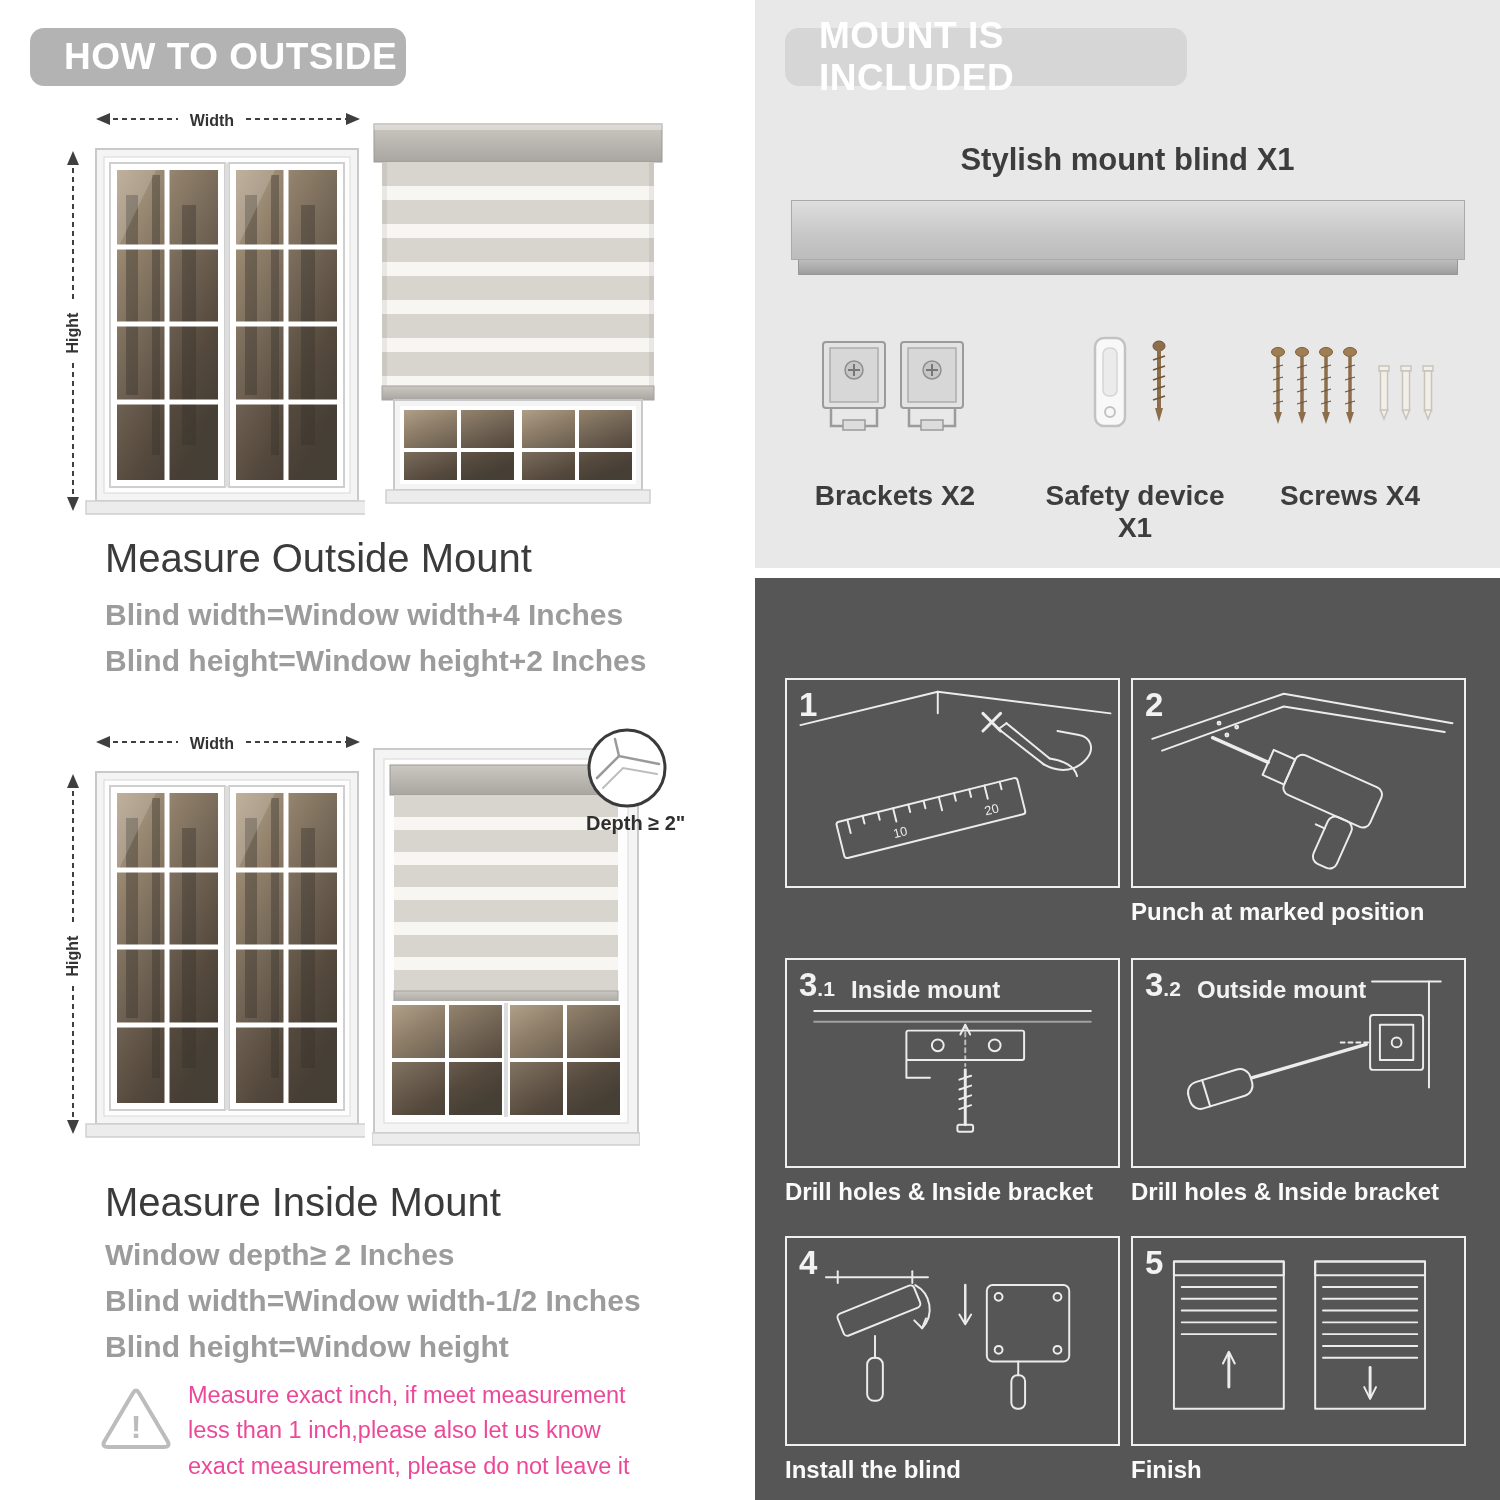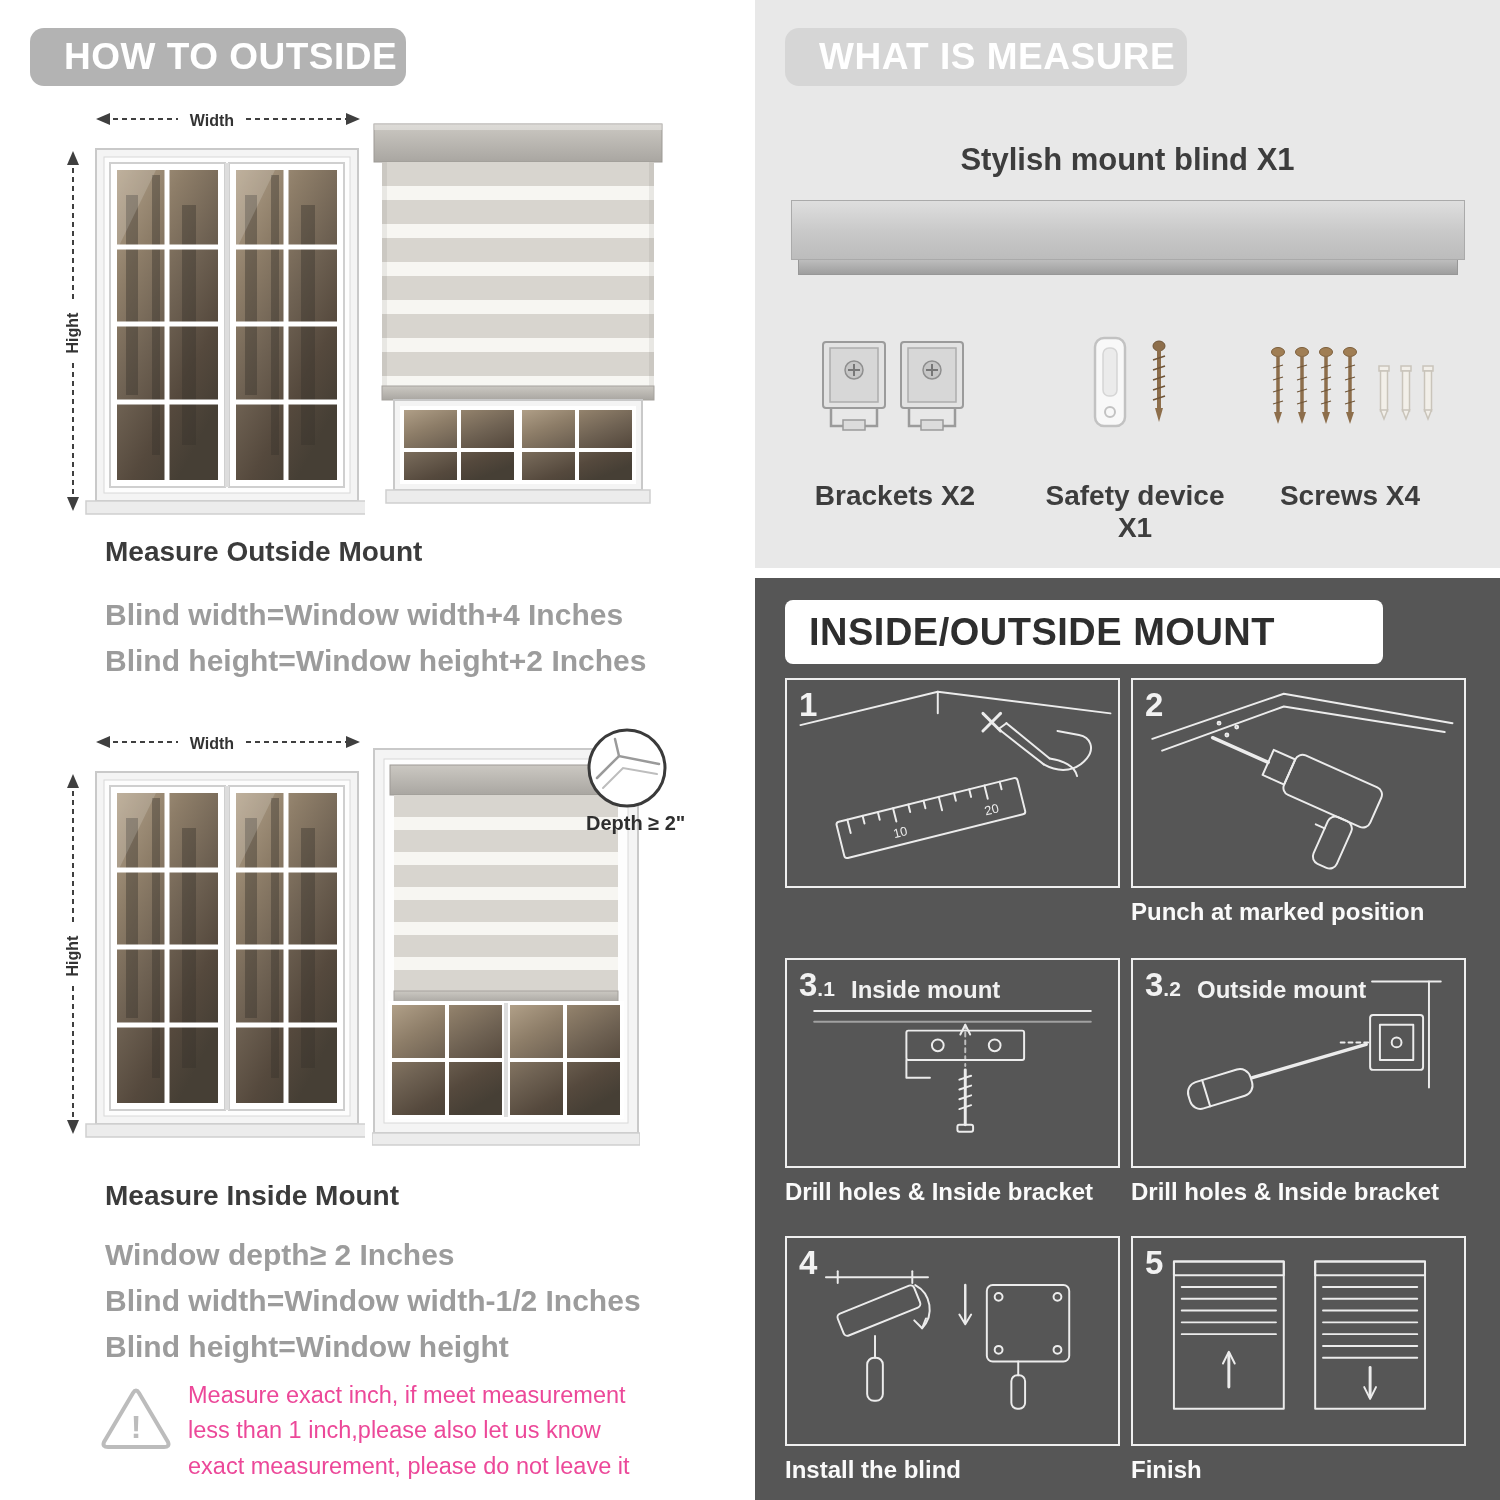--- a/index.html
+++ b/index.html
@@ -13,21 +13,21 @@
   #mount-pill { left:30px; top:22px; width:598px; height:64px; background:#fff; color:#2e2e2e; font-size:38px; padding-left:24px; border-radius:8px; }
 
   .svg-abs { position:absolute; }
   #winA1 { left:60px; top:105px; width:305px; height:415px; }
   #winB1 { left:372px; top:120px; width:292px; height:398px; }
   #winA2 { left:60px; top:728px; width:305px; height:415px; }
   #winB2 { left:372px; top:745px; width:268px; height:402px; }
   #depth-circle { left:585px; top:726px; width:84px; height:84px; }
   #depth-label { position:absolute; left:586px; top:812px; font-size:20px; font-weight:700; color:#2f2f2f; }
 
-  .h2-title { position:absolute; left:105px; font-size:28px; font-weight:700; color:#3b3b3b; }
+  .h2-title { position:absolute; left:105px; font-size:40px; font-weight:400; color:#3b3b3b; }
   #outside-title { top:536px; }
   #inside-title { top:1180px; }
   .formula { position:absolute; left:105px; font-size:30px; font-weight:700; color:#9c9c9c; }
   #out-l1 { top:598px; } #out-l2 { top:644px; }
   #in-l1 { top:1238px; } #in-l2 { top:1284px; } #in-l3 { top:1330px; }
 
   #warn-icon { left:100px; top:1386px; width:72px; height:66px; }
   #note-text { position:absolute; left:188px; top:1378px; width:475px; font-size:23.5px; font-weight:400; color:#ec4899; line-height:1.5; }
 
   .right-top { position:absolute; left:755px; top:0; width:745px; height:568px; background:#e8e8e8; }
@@ -251,21 +251,21 @@
     <p class="formula" id="in-l3">Blind height=Window height</p>
 
     <svg id="warn-icon" class="svg-abs" viewBox="0 0 72 66">
       <path d="M33 7 Q36 2 39 7 L68 56 Q70 61 64 61 L8 61 Q2 61 4 56 Z" fill="none" stroke="#bcbcbc" stroke-width="4" stroke-linejoin="round"></path>
       <text x="36" y="52" text-anchor="middle" font-size="32" font-weight="bold" fill="#bcbcbc">!</text>
     </svg>
     <p id="note-text">Measure exact inch, if meet measurement less than 1 inch,please also let us know exact measurement, please do not leave it</p>
   </section>
 
   <section class="right-top">
-    <div class="pill" id="included-pill">WHAT IS MEASURE</div>
+    <div class="pill" id="included-pill">MOUNT IS INCLUDED</div>
     <div id="product-title">Stylish mount blind X1</div>
 
     <div id="headrail">
       <div class="bar"></div>
       <div class="lip"></div>
     </div>
 
     <svg id="brackets-art" class="svg-abs" viewBox="0 0 160 100">
       <g transform="translate(10,2)">
         <rect x="0" y="2" width="62" height="66" rx="3" fill="#e3e3e3" stroke="#9b9b9b" stroke-width="2"></rect>
@@ -348,21 +348,20 @@
           <polygon points="168,81 164.5,72 171.5,72"></polygon>
       </g>
     </svg>
 
     <div class="comp-label" id="label-brackets">Brackets X2</div>
     <div class="comp-label" id="label-safety">Safety device X1</div>
     <div class="comp-label" id="label-screws">Screws X4</div>
   </section>
 
   <section class="right-bottom">
-    <div class="pill" id="mount-pill">INSIDE/OUTSIDE MOUNT</div>
 
     <div class="step" id="step-0">
       <div class="panel">
         <span class="num"><span>1</span><span class="sub"></span></span>
         <svg class="art" viewBox="0 0 330 210">
           <g fill="none" stroke="#ececec" stroke-width="2" stroke-linecap="round" stroke-linejoin="round">
             <polyline points="10,46 150,12 326,34"></polyline>
             <line x1="150" y1="12" x2="150" y2="34"></line>
             <g stroke-width="3">
                 <line x1="196" y1="34" x2="214" y2="52"></line>

